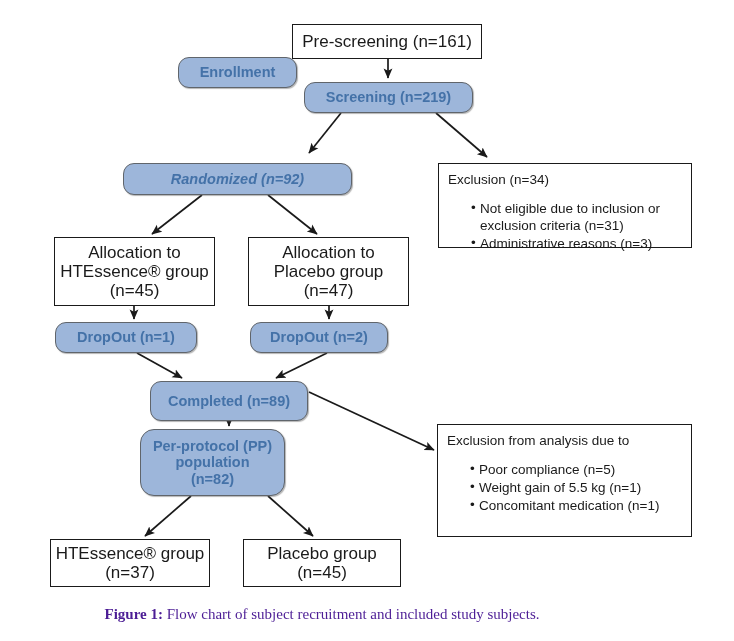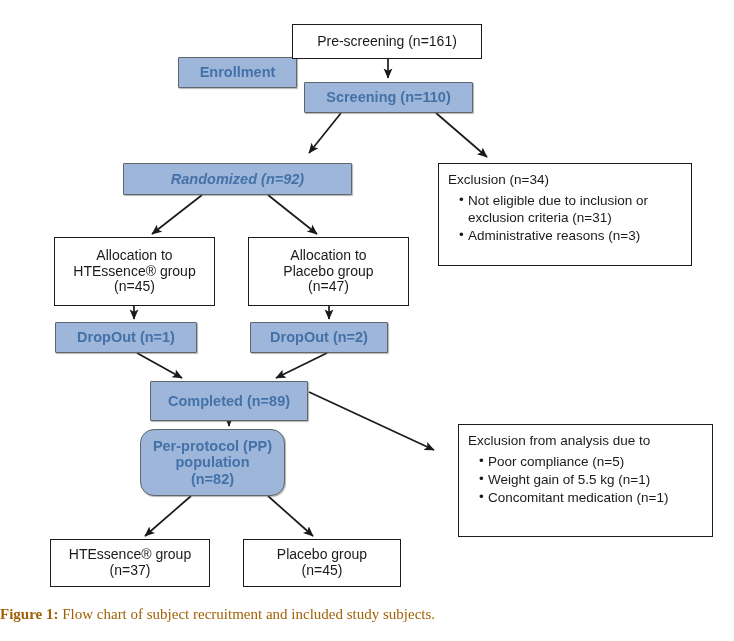--- a/index.html
+++ b/index.html
@@ -35,68 +35,68 @@
     align-items: center;
     justify-content: center;
     text-align: center;
     line-height: 1.12;
     z-index: 2;
   }
   .node.white {
     background: #ffffff;
     border: 1px solid #1a1a1a;
     color: #1a1a1a;
-    font-size: 14px;
+    font-size: 17px;
   }
   .node.blue {
     background: #9db6da;
     border: 1px solid #60656b;
-    border-radius: 1px;
+    border-radius: 11px;
     color: #4472a8;
     font-weight: bold;
     font-size: 14.5px;
     box-shadow: 1px 1px 1px rgba(90,90,90,0.45);
   }
   .node.blue.big {
     border-radius: 14px;
   }
   .node .line { display: block; white-space: nowrap; }
   .node.listbox {
     display: block;
     text-align: left;
     padding: 7px 9px 6px 9px;
     font-size: 13.5px;
     line-height: 1.26;
   }
   .listbox .head { display: block; margin-bottom: 4px; }
   .listbox ul {
-    margin: 0;
+    margin: 12px;
     padding: 0 0 0 11px;
     list-style: none;
   }
   .listbox li {
     position: relative;
     padding-left: 9px;
     margin: 0 0 1px 0;
   }
   .listbox li:before {
     content: "\2022";
     position: absolute;
     left: 0;
     top: -1px;
   }
   #caption {
     position: absolute;
     left: 0;
     top: 606px;
     width: 644px;
-    text-align: left;
+    text-align: center;
     font-family: "Liberation Serif", serif;
     font-size: 15px;
-    color: #a16207;
+    color: #4c1d95;
     z-index: 3;
   }
   #caption b { font-weight: bold; }
 </style>
 </head>
 <body>
 
 <div id="canvas">
 
   <svg class="edges" viewBox="0 0 734 641">
@@ -124,28 +124,28 @@
 
   <div class="node blue" style="left:178px; top:57px; width:119px; height:31px;">
     <span class="line">Enrollment</span>
   </div>
 
   <div class="node white" style="left:292px; top:24px; width:190px; height:35px;">
     <span class="line">Pre-screening (n=161)</span>
   </div>
 
   <div class="node blue" style="left:304px; top:82px; width:169px; height:31px;">
-    <span class="line">Screening (n=110)</span>
+    <span class="line">Screening (n=219)</span>
   </div>
 
   <div class="node blue" style="left:123px; top:163px; width:229px; height:32px;font-style:italic;">
     <span class="line">Randomized (n=92)</span>
   </div>
 
-  <div class="node white listbox" style="left:438px; top:163px; width:254px; height:103px;">
+  <div class="node white listbox" style="left:438px; top:163px; width:254px; height:85px;">
     <span class="head">Exclusion (n=34)</span>
     <ul>
       <li>Not eligible due to inclusion or exclusion criteria (n=31)</li>
       <li>Administrative reasons (n=3)</li>
     </ul>
   </div>
 
   <div class="node white" style="left:54px; top:237px; width:161px; height:69px;">
     <span class="line">Allocation to</span>
     <span class="line">HTEssence® group</span>
@@ -169,21 +169,21 @@
   <div class="node blue" style="left:150px; top:381px; width:158px; height:40px;">
     <span class="line">Completed (n=89)</span>
   </div>
 
   <div class="node blue big" style="left:140px; top:429px; width:145px; height:67px;">
     <span class="line">Per-protocol (PP)</span>
     <span class="line">population</span>
     <span class="line">(n=82)</span>
   </div>
 
-  <div class="node white listbox" style="left:458px; top:424px; width:255px; height:113px;">
+  <div class="node white listbox" style="left:437px; top:424px; width:255px; height:113px;">
     <span class="head">Exclusion from analysis due to</span>
     <ul>
       <li>Poor compliance (n=5)</li>
       <li>Weight gain of 5.5 kg (n=1)</li>
       <li>Concomitant medication (n=1)</li>
     </ul>
   </div>
 
   <div class="node white" style="left:50px; top:539px; width:160px; height:48px;">
     <span class="line">HTEssence® group</span>

